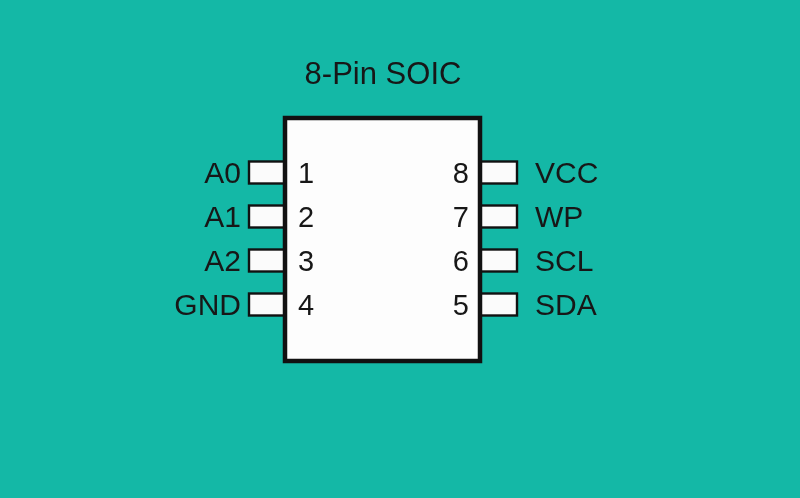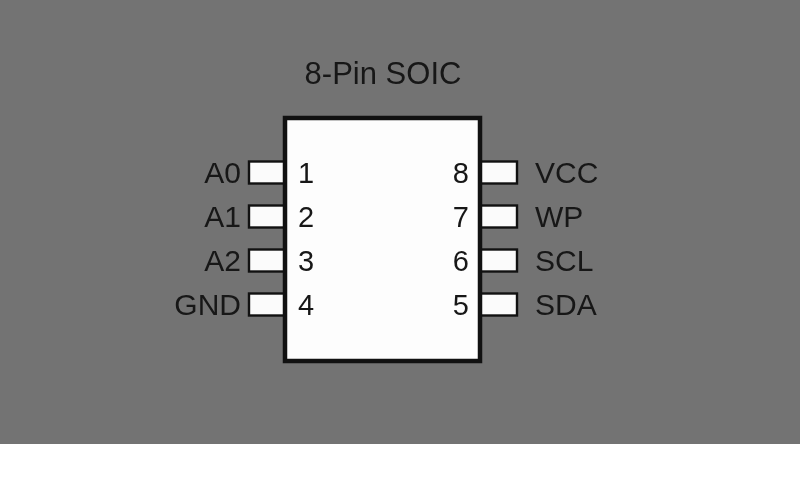--- a/index.html
+++ b/index.html
@@ -7,22 +7,22 @@
     margin: 0;
     padding: 0;
     background: #ffffff;
   }
   body {
     font-family: "Liberation Sans", sans-serif;
   }
   #canvas {
     position: relative;
     width: 800px;
-    height: 444px;
-    background: #737373;
+    height: 498px;
+    background: #14b8a6;
     overflow: hidden;
   }
   #diagram-svg {
     position: absolute;
     left: 0;
     top: 0;
     width: 800px;
     height: 498px;
     display: block;
   }

